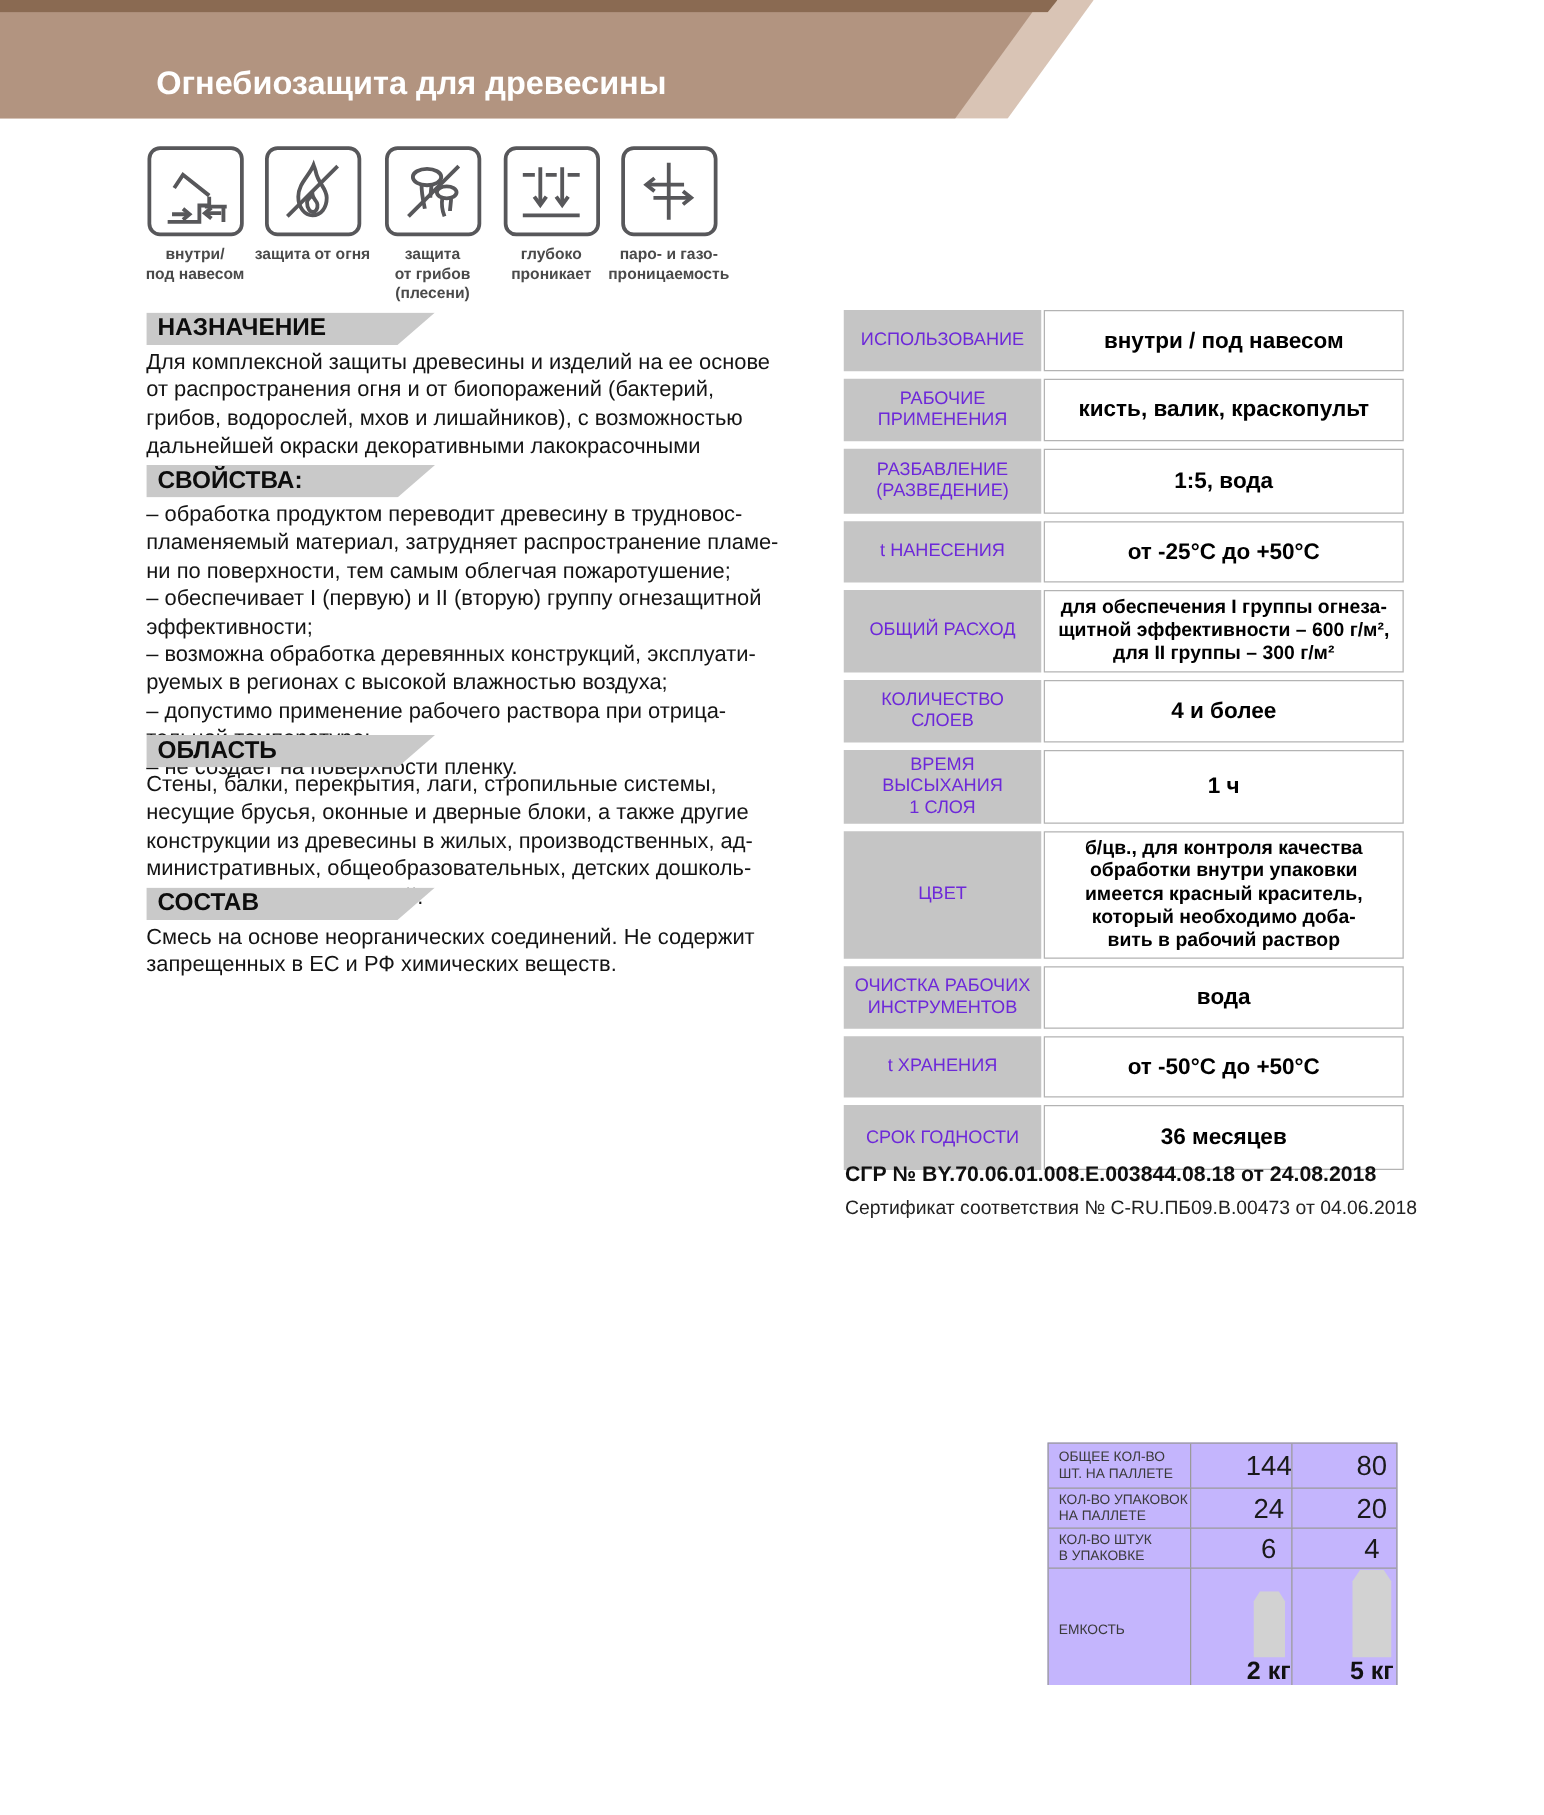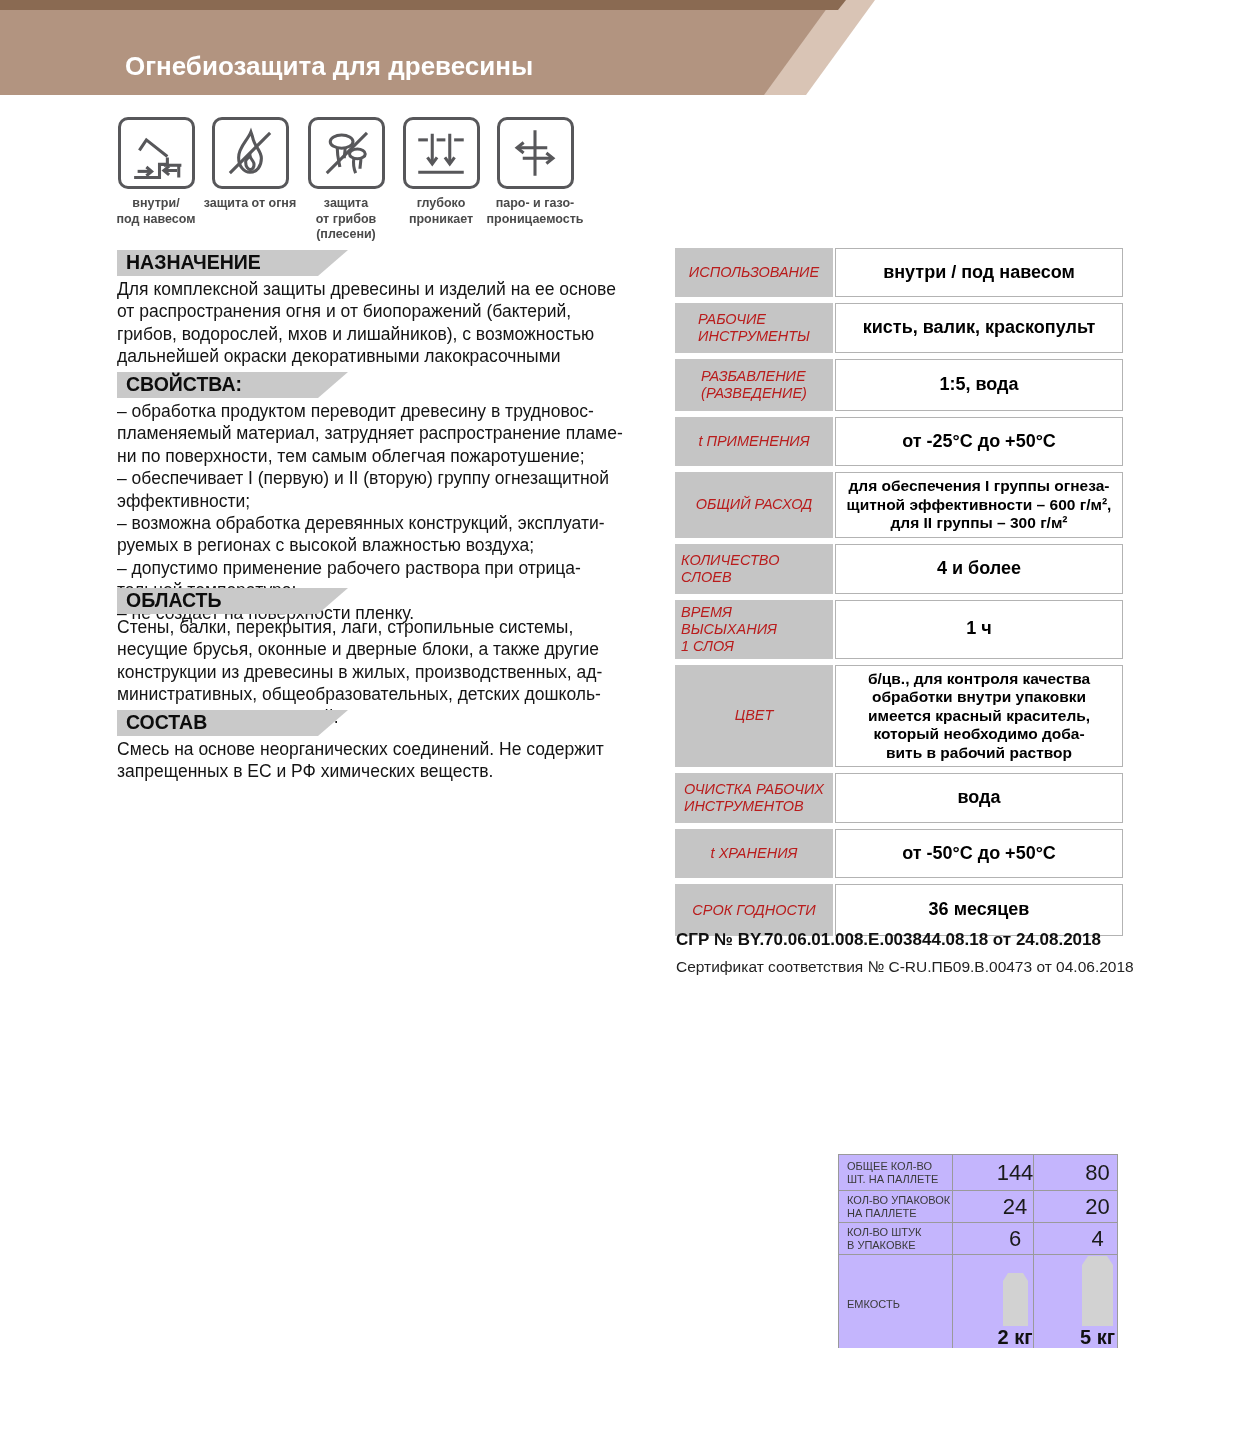--- a/index.html
+++ b/index.html
@@ -31,22 +31,22 @@
   .section { position:absolute; left:117px; width:546px; }
   .sec-band { height:26px; width:231px; background:#c9c9c9;
     clip-path:polygon(0 0, 100% 0, calc(100% - 30px) 100%, 0 100%); }
   .sec-title { padding-left:9px; font-size:19.5px; font-weight:bold; color:#0d0d0d; line-height:25px; }
   .sec-body { margin-top:2px; font-size:17.5px; line-height:22.4px; color:#141414; white-space:pre-line; }
 
   
   .spec { position:absolute; left:675px; top:248px; width:448px; }
   .spec-row { display:flex; align-items:stretch; margin-bottom:6px; }
   .spec-label { width:158px; background:#c5c5c5; display:flex; align-items:center;
-    justify-content:center; font-size:14.5px; color:#b91c1c;
-    line-height:17px; white-space:pre-line; padding:4px 6px;font-style:italic; }
+    justify-content:center; text-align:center; font-size:14.5px; color:#6d28d9;
+    line-height:17px; white-space:pre-line; padding:4px 6px; }
   .spec-value { flex:1; margin-left:2px; background:#fff; border:1px solid #b3b3b3;
     display:flex; align-items:center; justify-content:center; text-align:center;
     font-weight:bold; font-size:18px; color:#000; line-height:19.5px; white-space:pre-line; padding:4px 8px; }
   .spec-value.sm { font-size:15.5px; line-height:18.5px; }
 
   
   .cert1 { position:absolute; left:676px; top:930px; font-size:17px; font-weight:bold; color:#101010; }
   .cert2 { position:absolute; left:676px; top:958px; font-size:15.5px; color:#222222; }
 
   
@@ -199,30 +199,30 @@
 запрещенных в ЕС и РФ химических веществ.</div>
   </div>
 
   <div class="spec">
     <div class="spec-row" style="min-height:49px">
       <div class="spec-label">ИСПОЛЬЗОВАНИЕ</div>
       <div class="spec-value">внутри / под навесом</div>
     </div>
     <div class="spec-row" style="min-height:50px">
       <div class="spec-label">РАБОЧИЕ
-ИНСТРУМЕНТЫ</div>
+ПРИМЕНЕНИЯ</div>
       <div class="spec-value">кисть, валик, краскопульт</div>
     </div>
     <div class="spec-row" style="min-height:52px">
       <div class="spec-label">РАЗБАВЛЕНИЕ
 (РАЗВЕДЕНИЕ)</div>
       <div class="spec-value">1:5, вода</div>
     </div>
     <div class="spec-row" style="min-height:49px">
-      <div class="spec-label">t ПРИМЕНЕНИЯ</div>
+      <div class="spec-label">t НАНЕСЕНИЯ</div>
       <div class="spec-value">от -25°С до +50°С</div>
     </div>
     <div class="spec-row" style="min-height:55px">
       <div class="spec-label">ОБЩИЙ РАСХОД</div>
       <div class="spec-value sm">для обеспечения I группы огнеза-
 щитной эффективности – 600 г/м²,
 для II группы – 300 г/м²</div>
     </div>
     <div class="spec-row" style="min-height:50px">
       <div class="spec-label">КОЛИЧЕСТВО СЛОЕВ</div>

